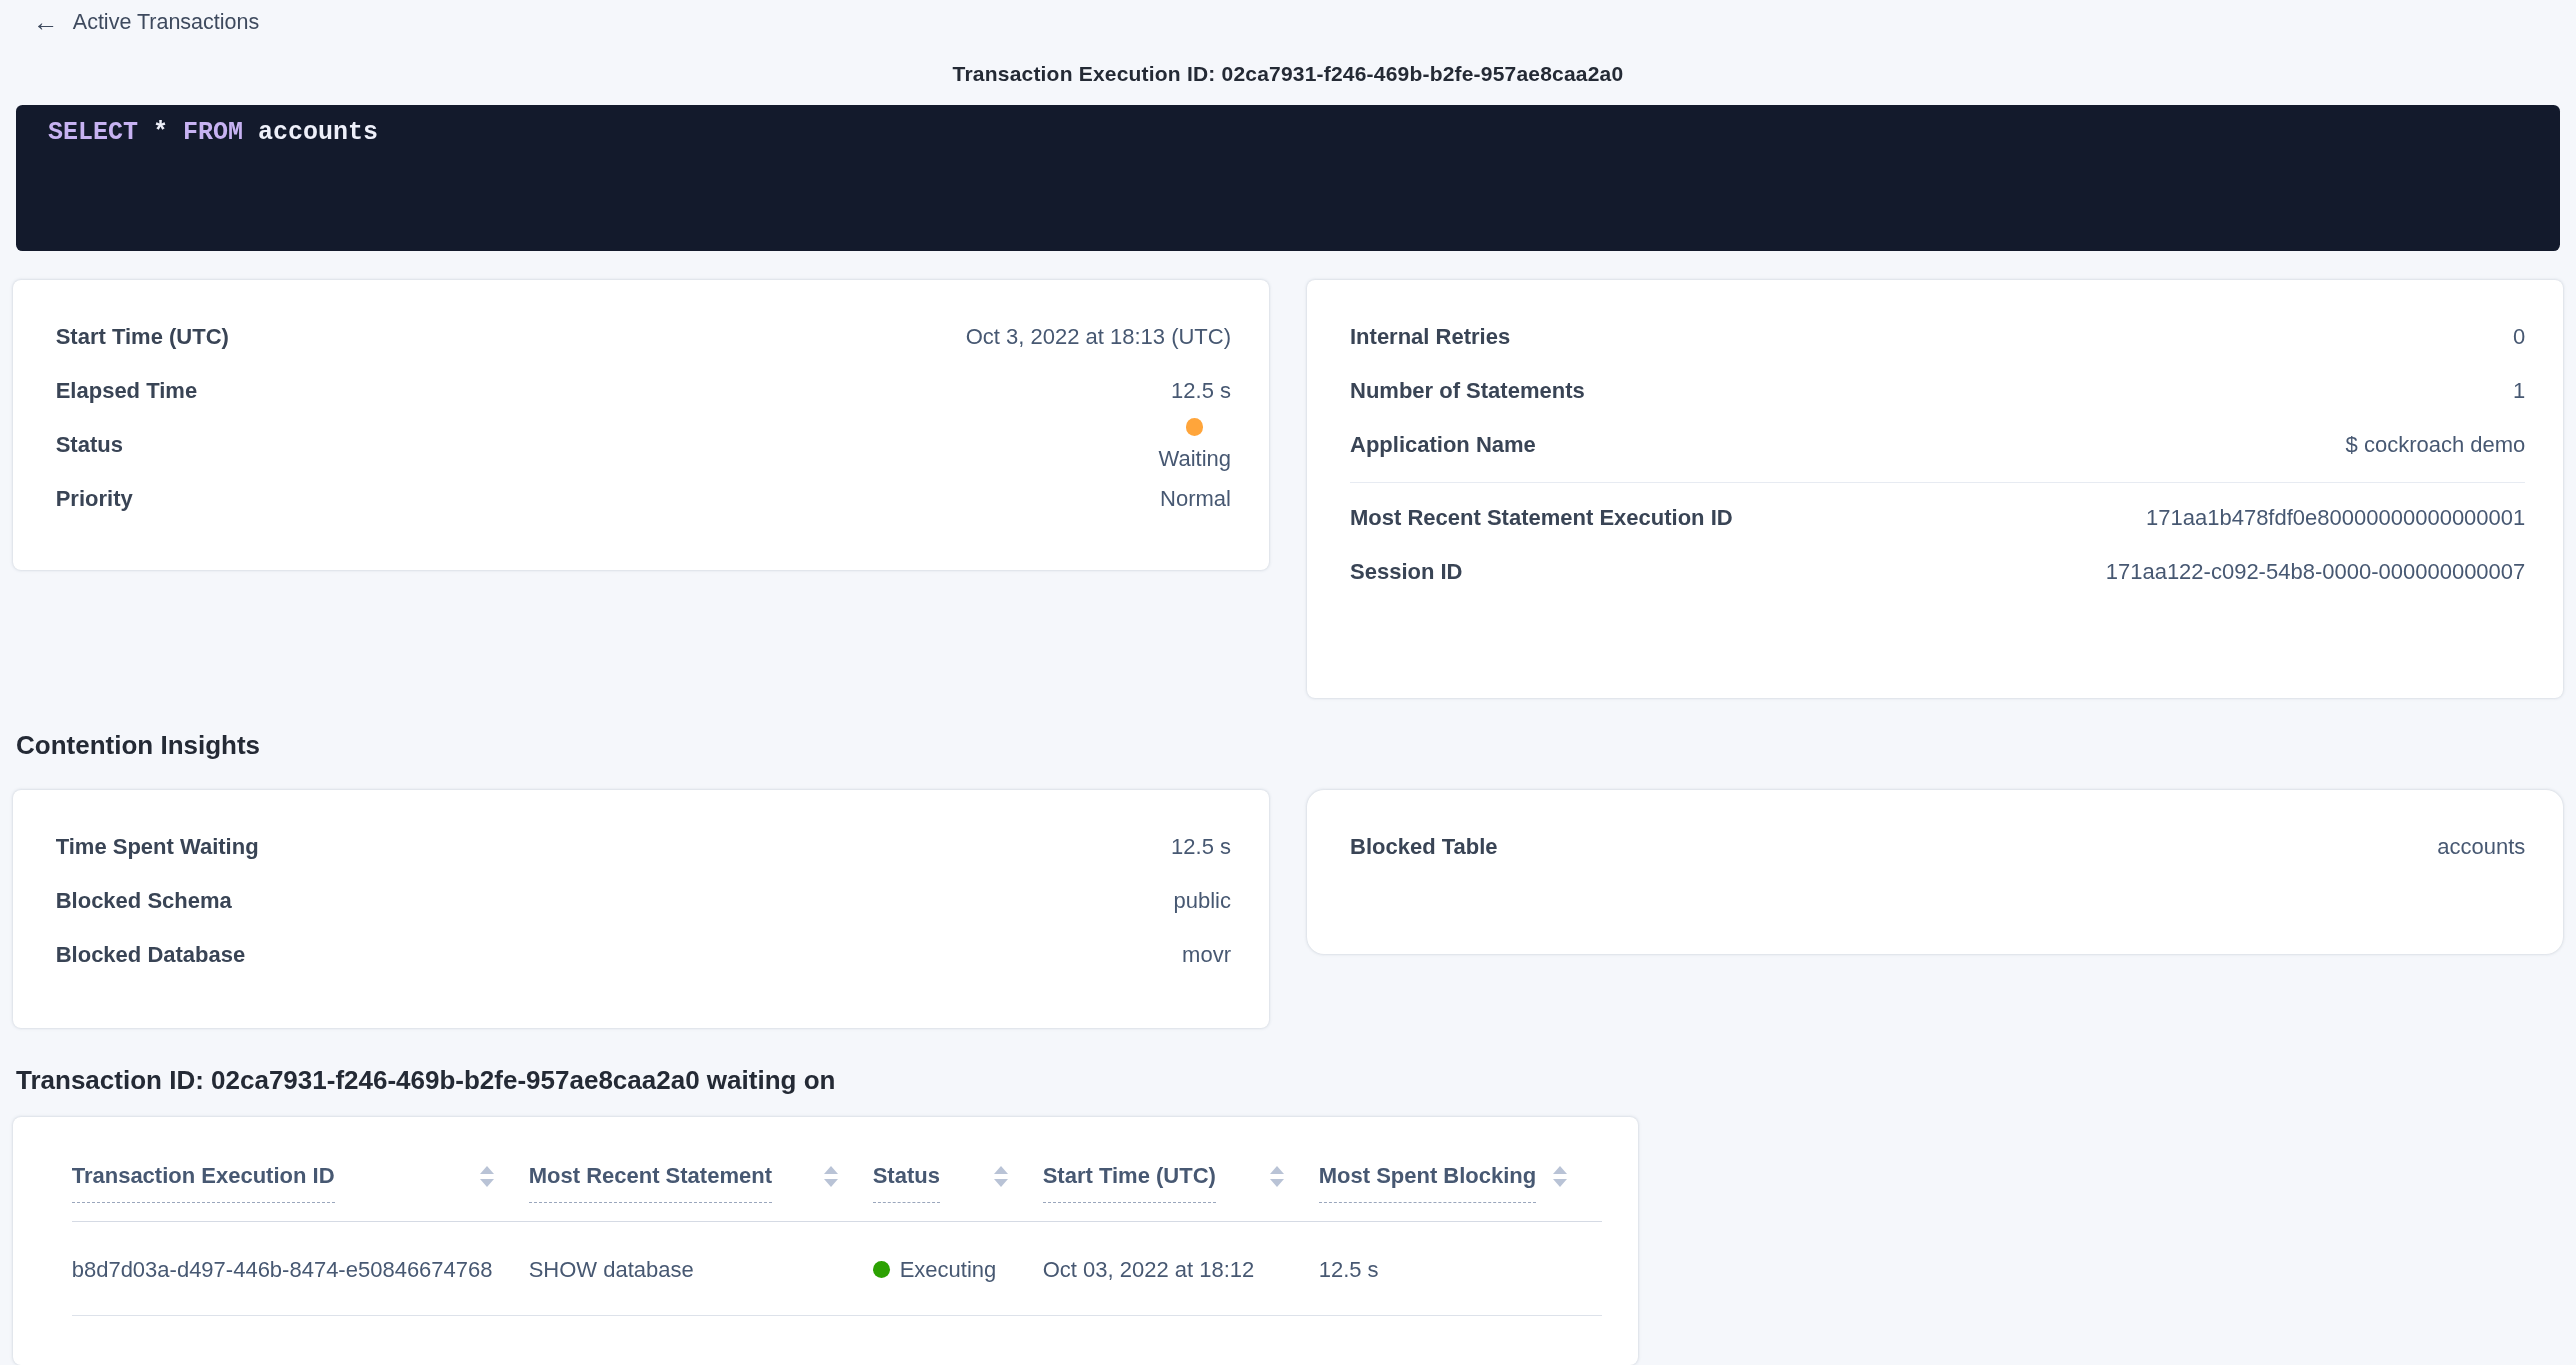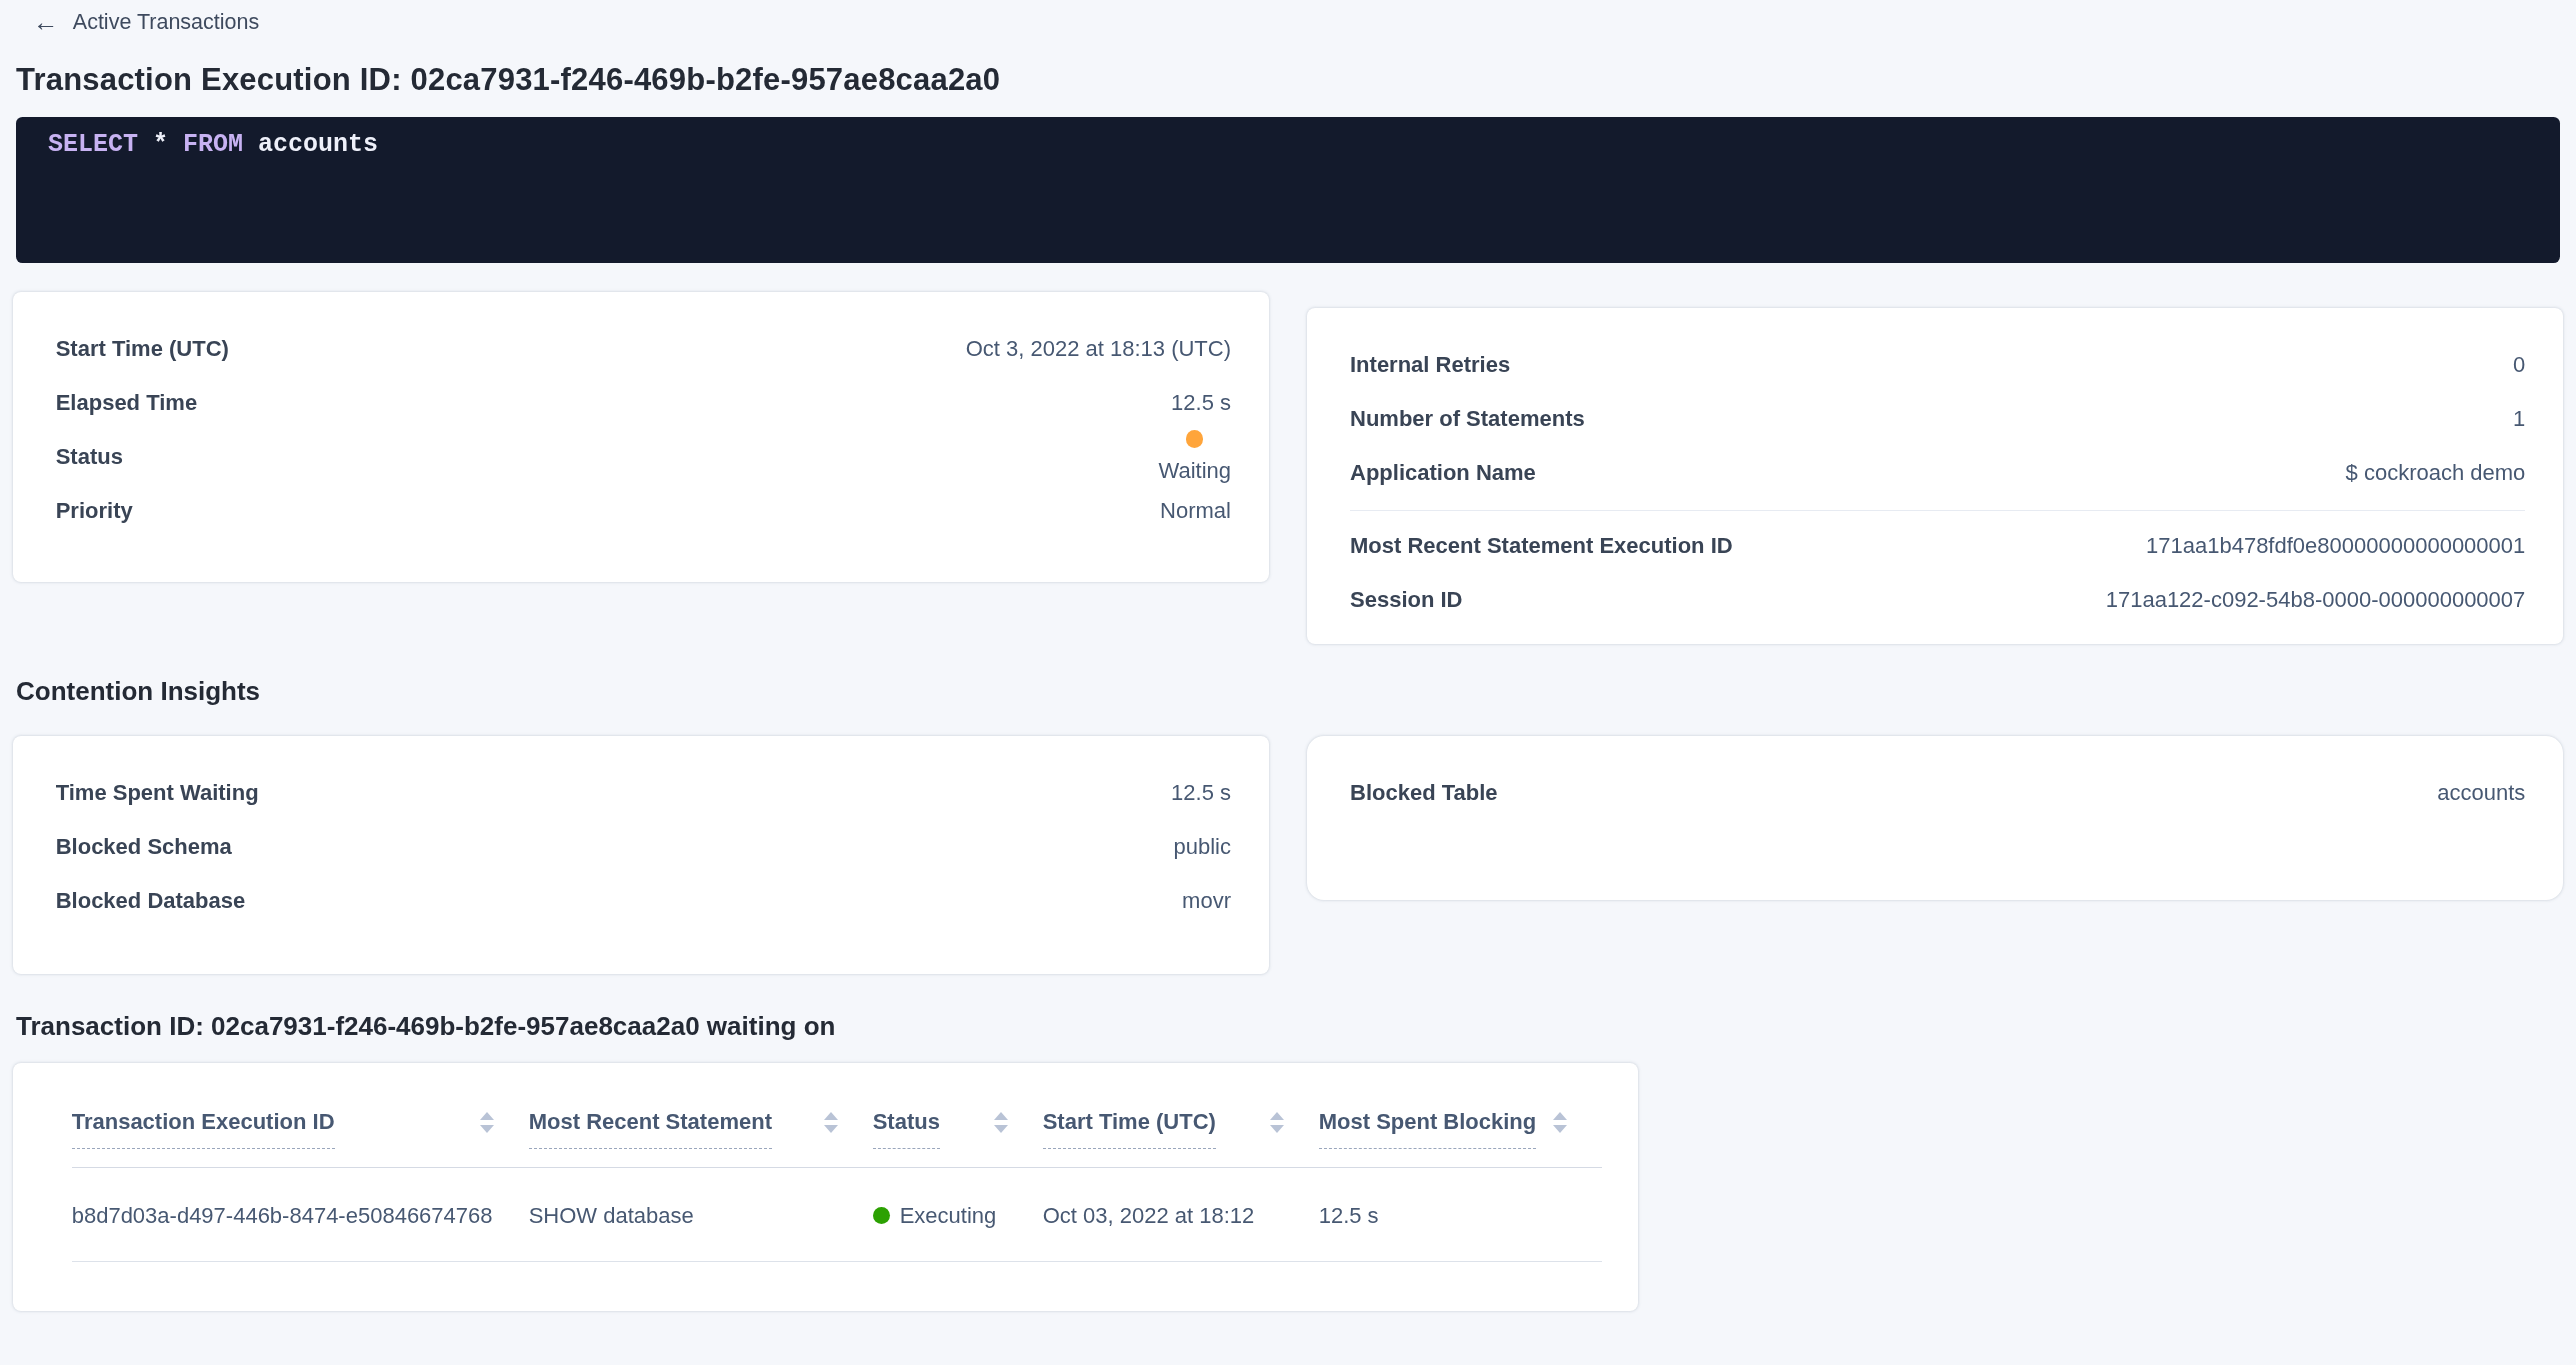--- a/index.html
+++ b/index.html
@@ -17,22 +17,23 @@
     display:flex; align-items:center; gap:14.3px;
     padding:9.5px 0 0 33px;
     font-size:21.5px; color:#3e4a5e;
     width:fit-content; cursor:pointer;
   }
   .back-arrow { font-size:25.5px; line-height:1; color:#3e4a5e; }
 
   
   .page-title {
     margin:27px 16px 0 16px;
-    font-size:31px; font-weight:700; color:#242a35;
+    font-size:21px; font-weight:700; color:#242a35;
     letter-spacing:0.2px;
+    text-align:center;
   }
 
   
   .sql-box {
     margin:19px 16px 0 16px;
     height:146px;
     background:#131a2c;
     border-radius:6.4px;
     padding:11px 32px 0 32px;
     font-family:"Liberation Mono","DejaVu Sans Mono",monospace;
@@ -45,21 +46,21 @@
   
   .cards-row { display:flex; gap:38px; margin:29px 12.7px 0 12.7px; align-items:flex-start; }
   .card {
     background:#ffffff;
     border-radius:8px;
     box-shadow:0 0 3.2px rgba(67,90,111,.28);
     flex:1 1 0;
     padding:30px 38px 0 43px;
   }
   .card-h-left1 { height:290px; }
-  .card-h-right1 { height:336px;margin-top:16px; }
+  .card-h-right1 { height:418px; }
   .card-h-left2 { height:238px; }
   .card-h-right2 { height:164px;border-radius:17px; }
 
   .kv { display:flex; justify-content:space-between; align-items:center; height:54px; font-size:22px; }
   .kv .k { font-weight:700; color:#394455; white-space:nowrap; }
   .kv .v { color:#475872; text-align:right; white-space:nowrap; }
   .status-v { display:flex; align-items:center; gap:10.3px;flex-direction:column; }
   .dot { width:17.5px; height:17.5px; border-radius:50%; display:inline-block; flex:0 0 auto; }
   .dot-waiting { background:#ffa53b; }
   .dot-executing { background:#2ca102; }

